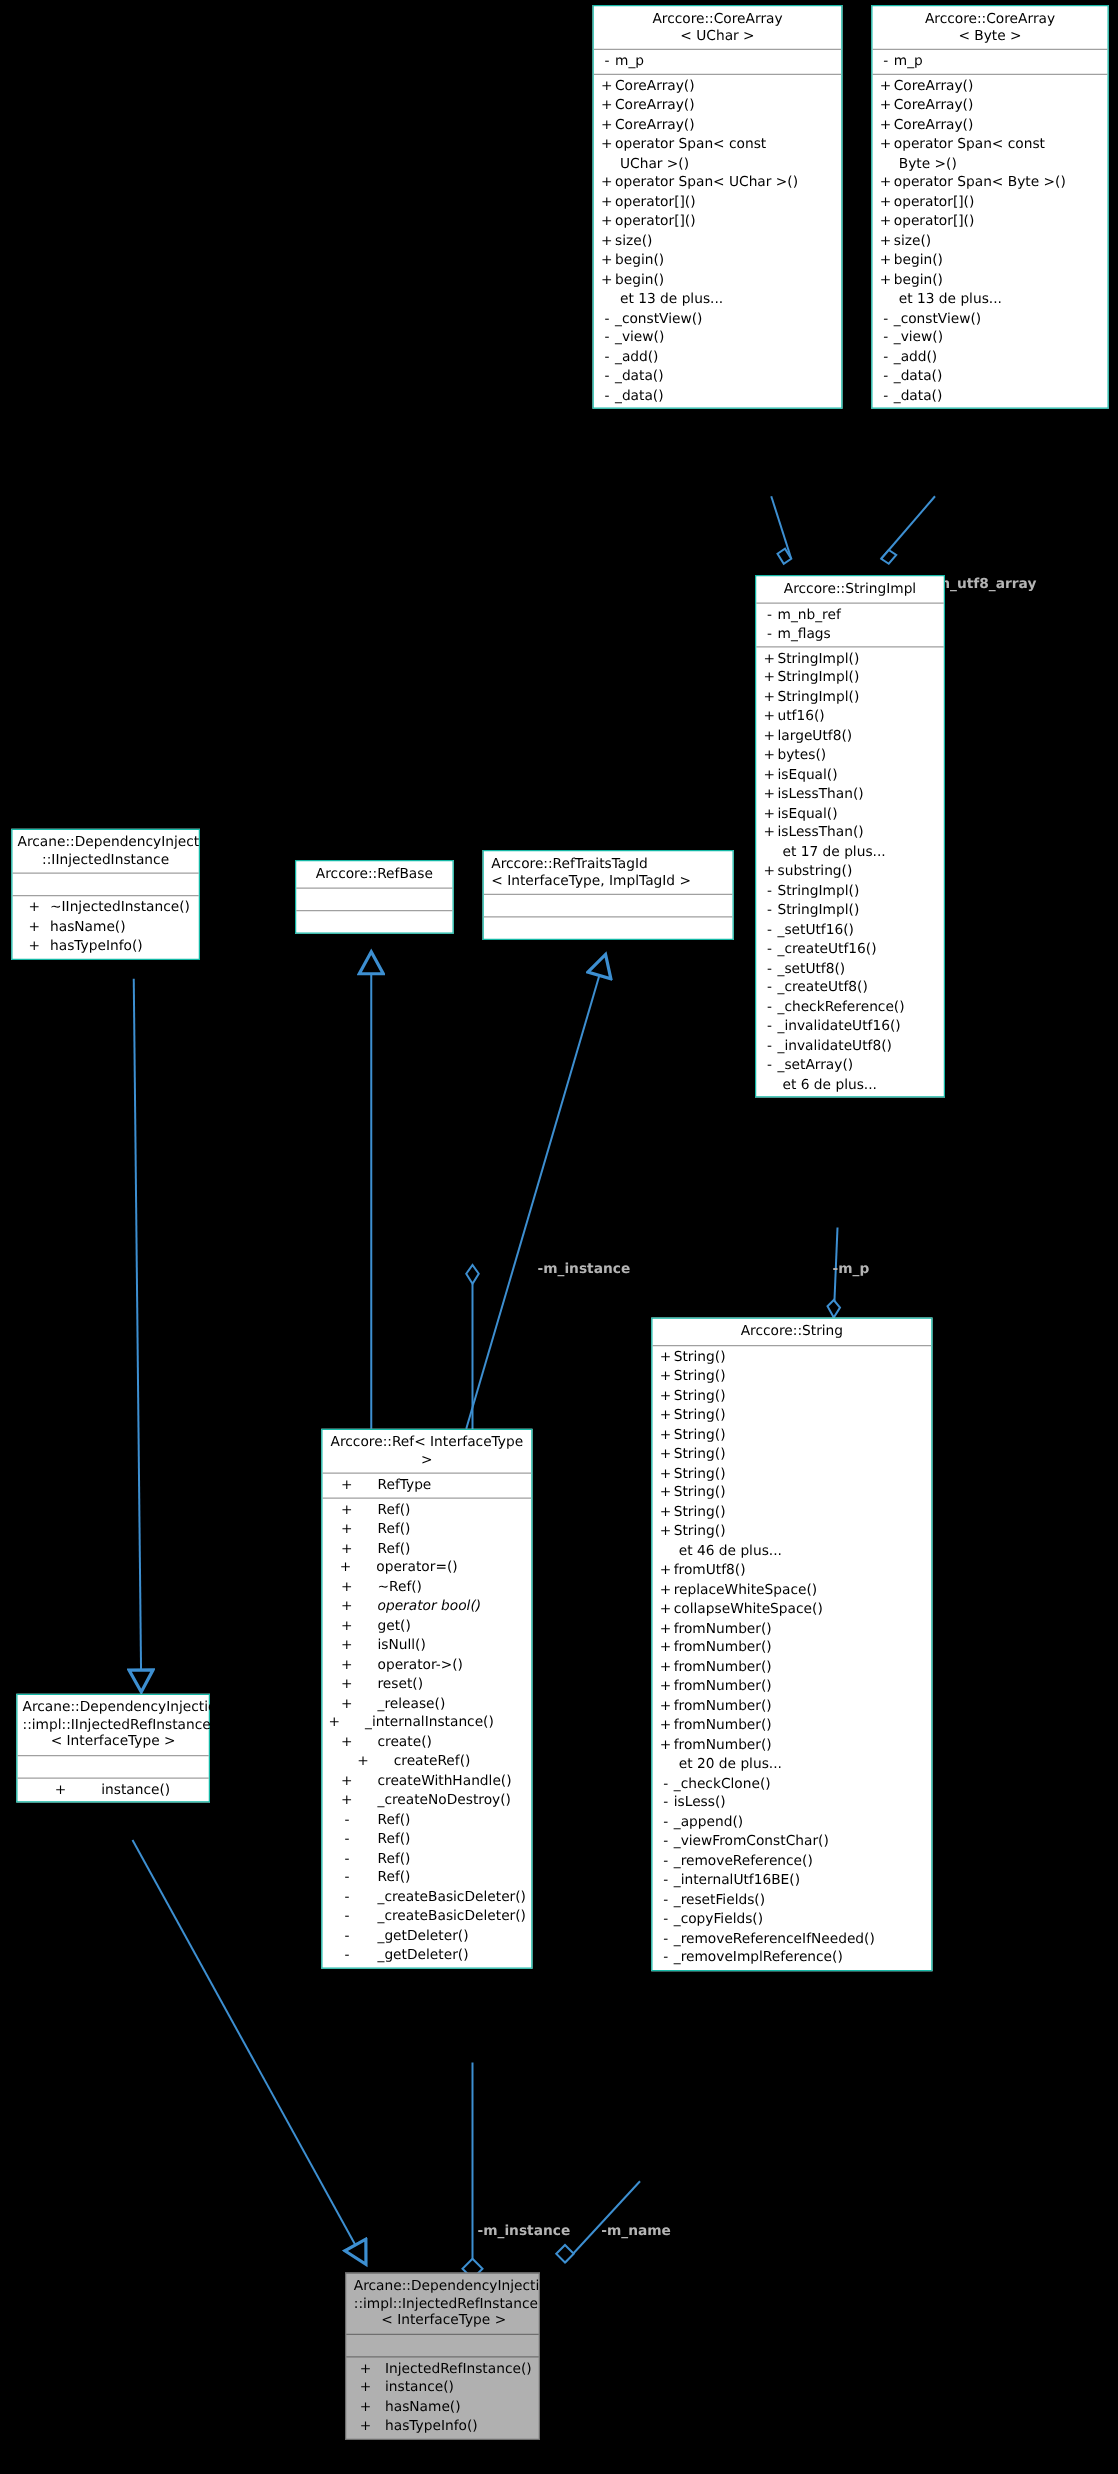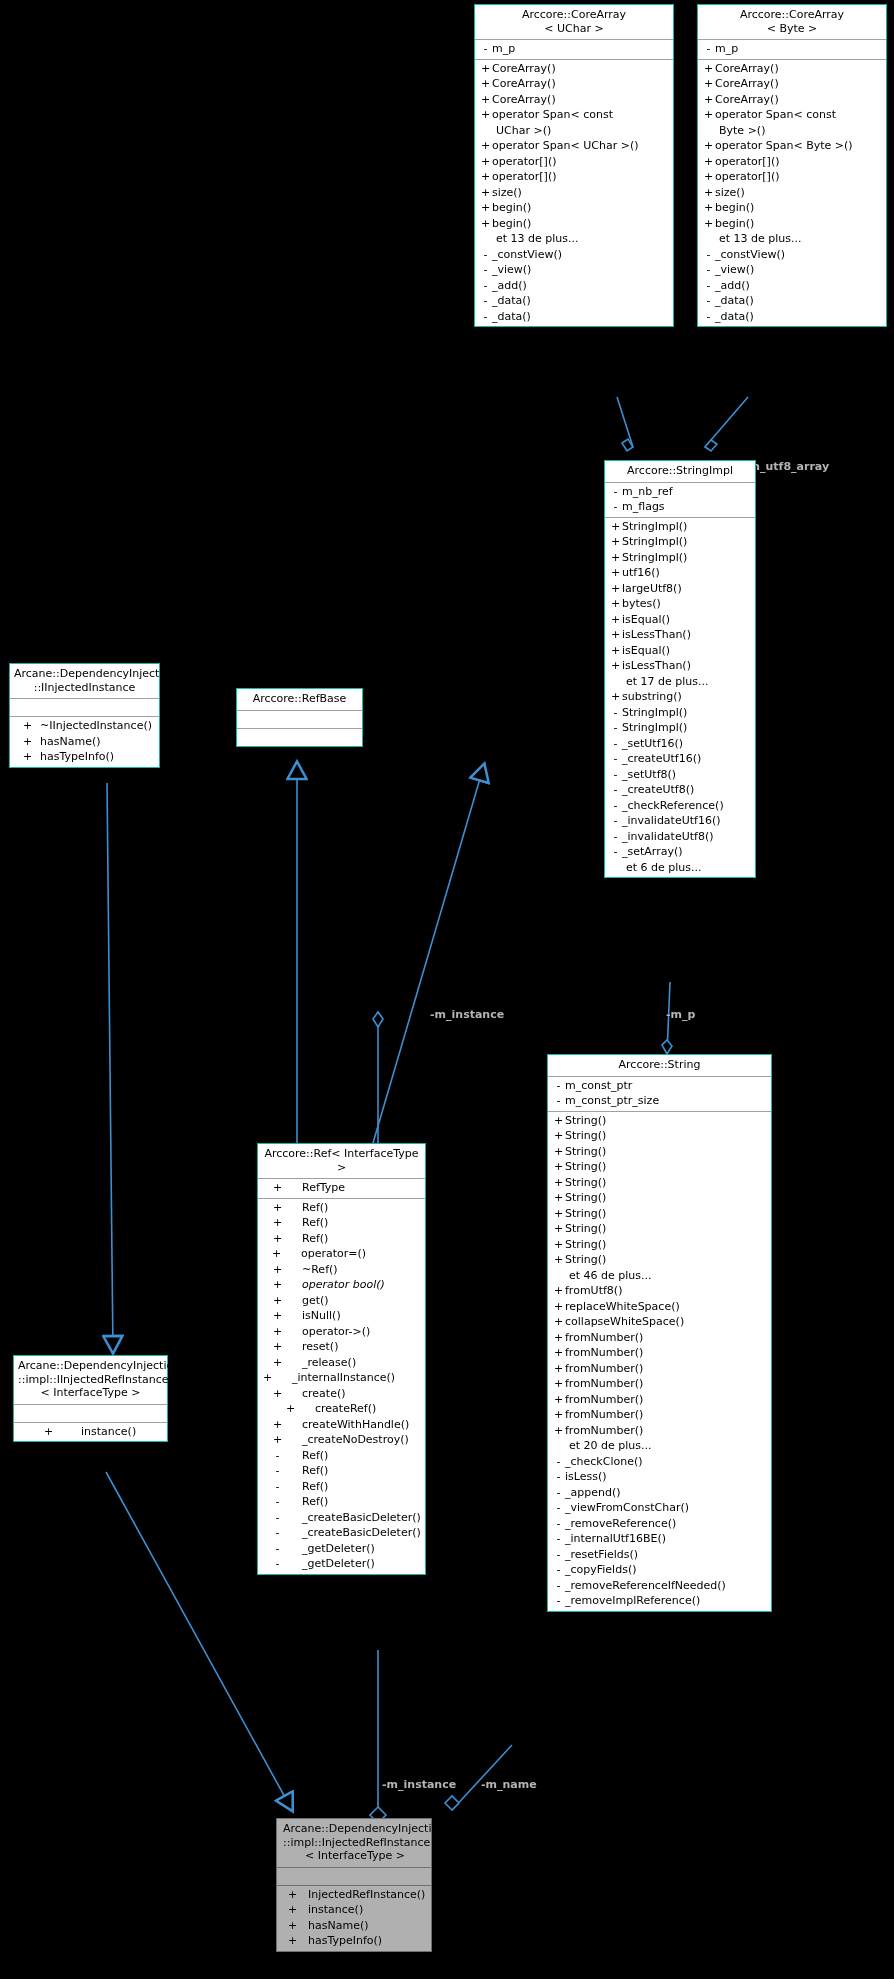--- a/index.html
+++ b/index.html
@@ -201,20 +201,28 @@
   </div>
 
   <div class="umlbox" style="left:236px;top:688px;width:127px;">
     <div class="title">
       <div>Arccore::RefBase</div>
     </div>
     <div class="compart empty"></div>
     <div class="compart last empty"></div>
   </div>
 
+  <div class="umlbox" style="left:386px;top:680px;width:201px;">
+    <div class="title" style="text-align:left;padding-left:6px;">
+      <div>Arccore::RefTraitsTagId</div>
+      <div>&lt; InterfaceType, ImplTagId &gt;</div>
+    </div>
+    <div class="compart empty"></div>
+    <div class="compart last empty"></div>
+  </div>
 
   <div class="umlbox" style="left:257px;top:1143px;width:169px;">
     <div class="title">
       <div>Arccore::Ref&lt; InterfaceType &gt;</div>
     </div>
     <div class="compart">
       <div class="row" style="padding-left:13px;"><span class="vis">+</span><span class="nm" style="padding-left:18px;">RefType</span></div>
     </div>
     <div class="compart last">
       <div class="row" style="padding-left:13px;"><span class="vis">+</span><span class="nm" style="padding-left:18px;">Ref()</span></div>
@@ -237,27 +245,23 @@
       <div class="row" style="padding-left:13px;"><span class="vis">-</span><span class="nm" style="padding-left:18px;">Ref()</span></div>
       <div class="row" style="padding-left:13px;"><span class="vis">-</span><span class="nm" style="padding-left:18px;">Ref()</span></div>
       <div class="row" style="padding-left:13px;"><span class="vis">-</span><span class="nm" style="padding-left:18px;">Ref()</span></div>
       <div class="row" style="padding-left:13px;"><span class="vis">-</span><span class="nm" style="padding-left:18px;">_createBasicDeleter()</span></div>
       <div class="row" style="padding-left:13px;"><span class="vis">-</span><span class="nm" style="padding-left:18px;">_createBasicDeleter()</span></div>
       <div class="row" style="padding-left:13px;"><span class="vis">-</span><span class="nm" style="padding-left:18px;">_getDeleter()</span></div>
       <div class="row" style="padding-left:13px;"><span class="vis">-</span><span class="nm" style="padding-left:18px;">_getDeleter()</span></div>
     </div>
   </div>
 
-  <div class="umlbox" style="left:521px;top:1054px;width:225px;margin-left:26px;">
+  <div class="umlbox" style="left:521px;top:1054px;width:225px;">
     <div class="title">
       <div>Arccore::String</div>
-    </div>
-    <div class="compart">
-      <div class="row"><span class="vis">-</span><span class="nm">m_const_ptr</span></div>
-      <div class="row"><span class="vis">-</span><span class="nm">m_const_ptr_size</span></div>
     </div>
     <div class="compart last">
       <div class="row"><span class="vis">+</span><span class="nm">String()</span></div>
       <div class="row"><span class="vis">+</span><span class="nm">String()</span></div>
       <div class="row"><span class="vis">+</span><span class="nm">String()</span></div>
       <div class="row"><span class="vis">+</span><span class="nm">String()</span></div>
       <div class="row"><span class="vis">+</span><span class="nm">String()</span></div>
       <div class="row"><span class="vis">+</span><span class="nm">String()</span></div>
       <div class="row"><span class="vis">+</span><span class="nm">String()</span></div>
       <div class="row"><span class="vis">+</span><span class="nm">String()</span></div>

